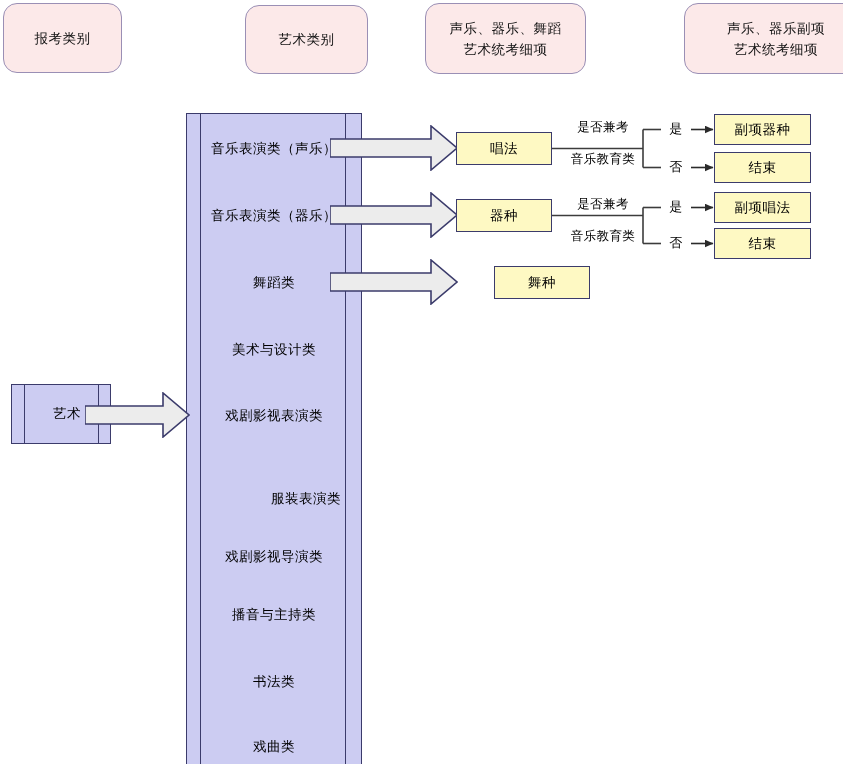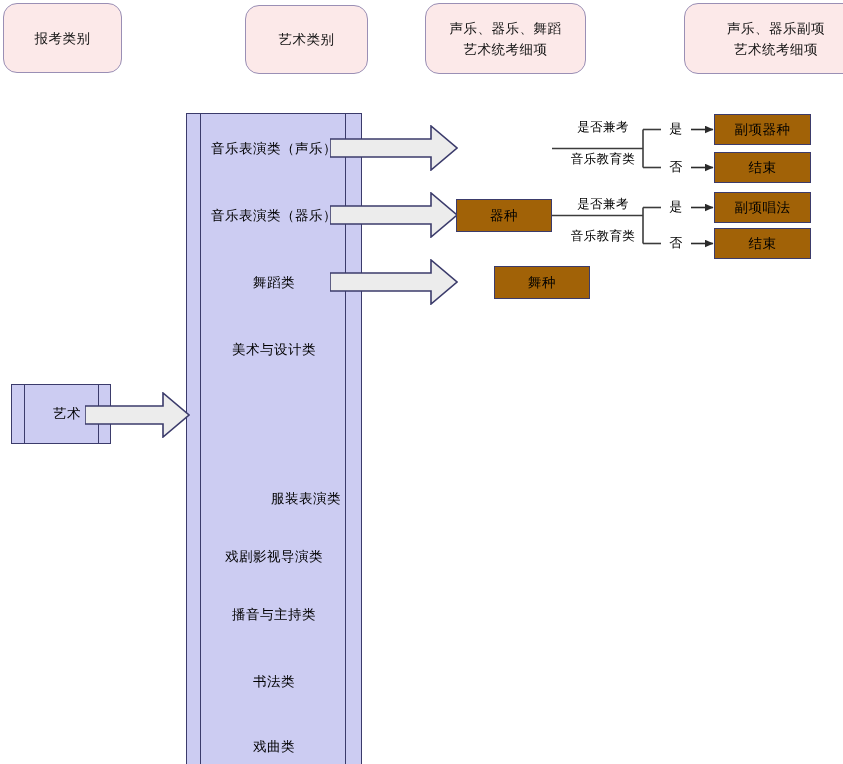--- a/index.html
+++ b/index.html
@@ -35,21 +35,21 @@
     justify-content: center;
     text-align: center;
     font-size: 13.5px;
     line-height: 1.55;
     color: #111;
     letter-spacing: 0.5px;
   }
 
   
   .bbox {
-    background: #a16207;
+    background: #fef9c3;
     border: 1.4px solid #3b3b6b;
     display: flex;
     align-items: center;
     justify-content: center;
     text-align: center;
     font-size: 13.5px;
     color: #000;
     letter-spacing: 0.5px;
   }
 
@@ -152,20 +152,21 @@
   </div>
 
   <div class="abs" id="category-column" style="left:186px; top:113px; width:176px; height:651px;">
     <span class="vline" style="left:13px;"></span>
     <span class="vline" style="left:158px;"></span>
 
     <div class="cat-label" style="top:35px;">音乐表演类（声乐）</div>
     <div class="cat-label" style="top:102px;">音乐表演类（器乐）</div>
     <div class="cat-label" style="top:169px;">舞蹈类</div>
     <div class="cat-label" style="top:236px;">美术与设计类</div>
+    <div class="cat-label" style="top:302px;">戏剧影视表演类</div>
     <div class="cat-label" style="top:385px;margin-left:32px;">服装表演类</div>
     <div class="cat-label" style="top:435px;margin-top:8px;">戏剧影视导演类</div>
     <div class="cat-label" style="top:501px;">播音与主持类</div>
     <div class="cat-label" style="top:568px;">书法类</div>
     <div class="cat-label" style="top:633px;">戏曲类</div>
   </div>
 
   <svg class="blockarrow" style="left:85px; top:392px;" width="105" height="46" viewBox="0 0 105 46">
     <polygon points="0,14 78,14 78,1 104,23 78,45 78,32 0,32" fill="#ececec" stroke="#3b3b6b" stroke-width="1.6" stroke-linejoin="miter"></polygon>
   </svg>
@@ -175,20 +176,23 @@
   </svg>
 
   <svg class="blockarrow" style="left:330px; top:192px;" width="128" height="46" viewBox="0 0 128 46">
     <polygon points="0,14 101,14 101,1 127,23 101,45 101,32 0,32" fill="#ececec" stroke="#3b3b6b" stroke-width="1.6" stroke-linejoin="miter"></polygon>
   </svg>
 
   <svg class="blockarrow" style="left:330px; top:259px;" width="128" height="46" viewBox="0 0 128 46">
     <polygon points="0,14 101,14 101,1 127,23 101,45 101,32 0,32" fill="#ececec" stroke="#3b3b6b" stroke-width="1.6" stroke-linejoin="miter"></polygon>
   </svg>
 
+  <div class="abs bbox" style="left:456px; top:132px; width:96px; height:33px;">
+    <span>唱法</span>
+  </div>
   <div class="abs bbox" style="left:456px; top:199px; width:96px; height:33px;">
     <span>器种</span>
   </div>
   <div class="abs bbox" style="left:456px; top:266px; width:96px; height:33px;margin-left:38px;">
     <span>舞种</span>
   </div>
 
   <svg class="lines">
     <defs>
       <marker id="ah" markerWidth="9" markerHeight="8" refX="8.5" refY="4" orient="auto" markerUnits="userSpaceOnUse">

